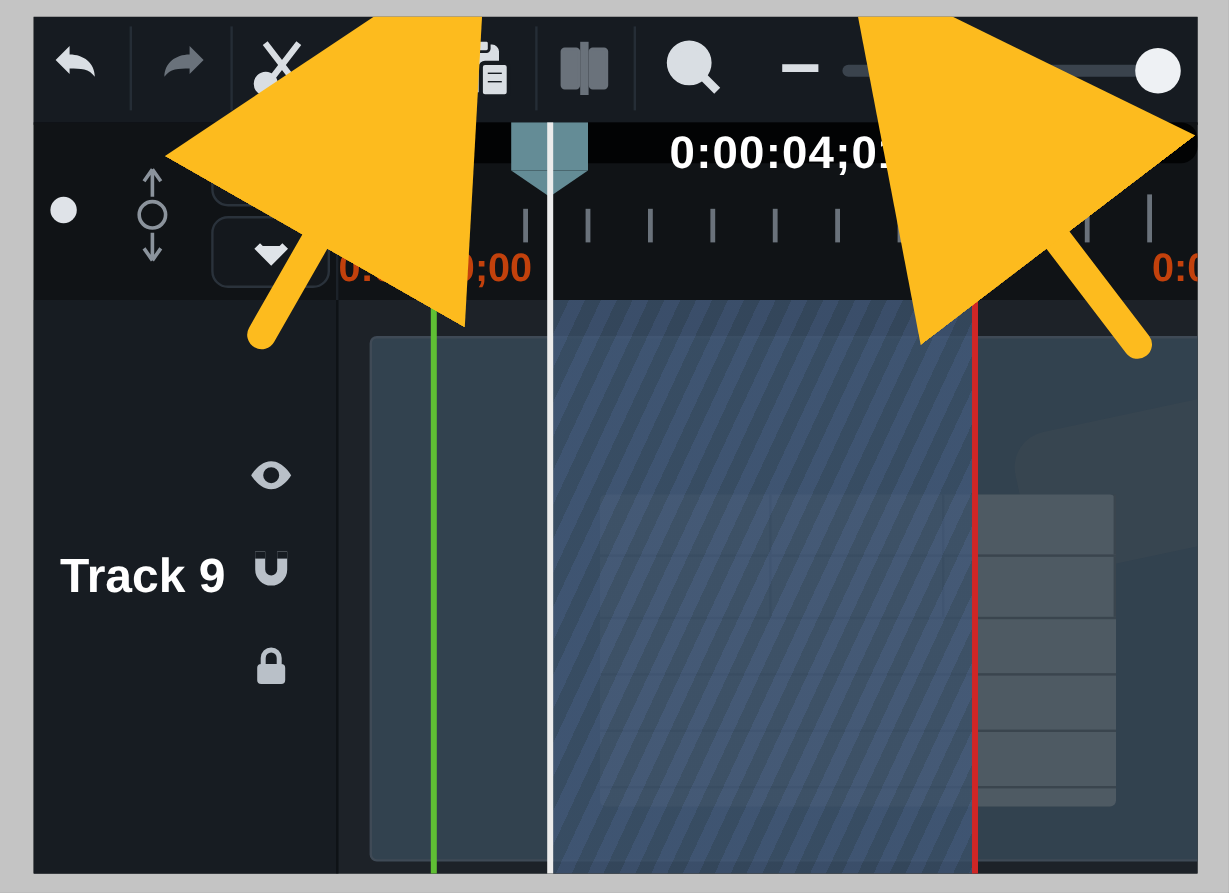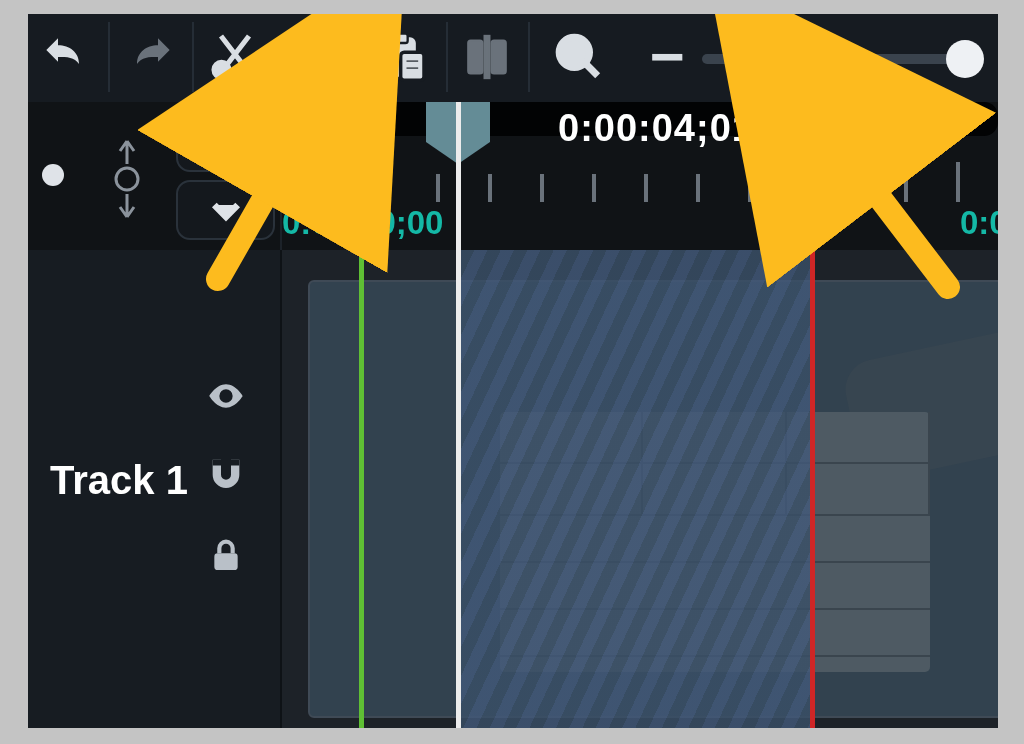--- a/index.html
+++ b/index.html
@@ -14,21 +14,21 @@
 .slider-thumb{position:absolute;top:26px;width:38px;height:38px;border-radius:50%;background:#eef1f4}
 
 .row2{position:absolute;left:0;top:88px;right:0;height:148px;background:#101316}
 .side-controls{position:absolute;left:0;top:0;width:252px;height:148px;border-right:2px solid #1c2229}
 .zoom-dot{position:absolute;left:14px;top:62px;width:22px;height:22px;border-radius:50%;background:#dfe3e8}
 .ctrl-btn{position:absolute;border:2px solid #2a323b;border-radius:14px;background:#14181d;display:flex;align-items:center;justify-content:center}
 .ctrl-btn svg{stroke:#dfe3e8;fill:#dfe3e8}
 .timecode{position:absolute;top:5px;color:#fff;font-size:38px;font-weight:600;letter-spacing:1px}
 .ruler{position:absolute;left:252px;top:44px;right:0;height:60px}
 .tick{position:absolute;top:28px;width:4px;height:28px;background:#6a727b}
-.ruler-label{position:absolute;top:58px;color:#14b8a6;font-size:33px;font-weight:600}
+.ruler-label{position:absolute;top:58px;color:#c2410c;font-size:33px;font-weight:600}
 
 .ruler-band{position:absolute;left:252px;top:0;right:0;height:34px;background:#020304;border-radius:14px}
 .marker{position:absolute;top:0;width:70px}
 .marker-head{width:70px;height:36px;border-radius:4px;position:relative}
 .marker-head::after{content:"";position:absolute;left:0;bottom:-14px;width:0;height:0;border-top:14px solid var(--mc);border-right:26px solid transparent}
 .marker-lines{position:absolute;left:6px;top:7px;width:18px;height:20px;display:flex;justify-content:space-between}
 .marker-lines span{width:4px;background:rgba(0,0,0,0.38)}
 .playhead{position:absolute;top:0}
 .playhead-shape{width:64px;height:40px;background:#648c96;position:relative}
 .playhead-shape::after{content:"";position:absolute;left:0;bottom:-22px;width:0;height:0;border-left:32px solid transparent;border-right:32px solid transparent;border-top:22px solid #648c96}
@@ -182,21 +182,21 @@
       <div class="tick" style="left:572px"></div>
       <div class="tick" style="left:624px"></div>
       <div class="tick" style="left:676px;height:40px;top:16px"></div>
       <div class="ruler-label" style="left:2px">0:00:00;00</div>
       <div class="ruler-label" style="left:680px">0:0</div>
     </div>
   </div>
 
   <div class="tracks">
     <div class="track-header">
-      <div class="track-label">Track 1</div>
+      <div class="track-label">Track 9</div>
       <div class="track-icon" style="top:126px">
         <svg viewBox="0 0 24 24">
             <path d="M12 5C6 5 2 12 2 12s4 7 10 7 10-7 10-7-4-7-10-7zm0 11a4 4 0 110-8 4 4 0 010 8z"></path>
           </svg>
       </div>
       <div class="track-icon" style="top:203px">
         <svg viewBox="0 0 24 24">
             <path d="M4 4h5v9a3 3 0 006 0V4h5v9a8 8 0 01-16 0V4z"></path>
             <rect x="4" y="4" width="5" height="3.5" fill="#171c22"></rect>
             <rect x="15" y="4" width="5" height="3.5" fill="#171c22"></rect>

